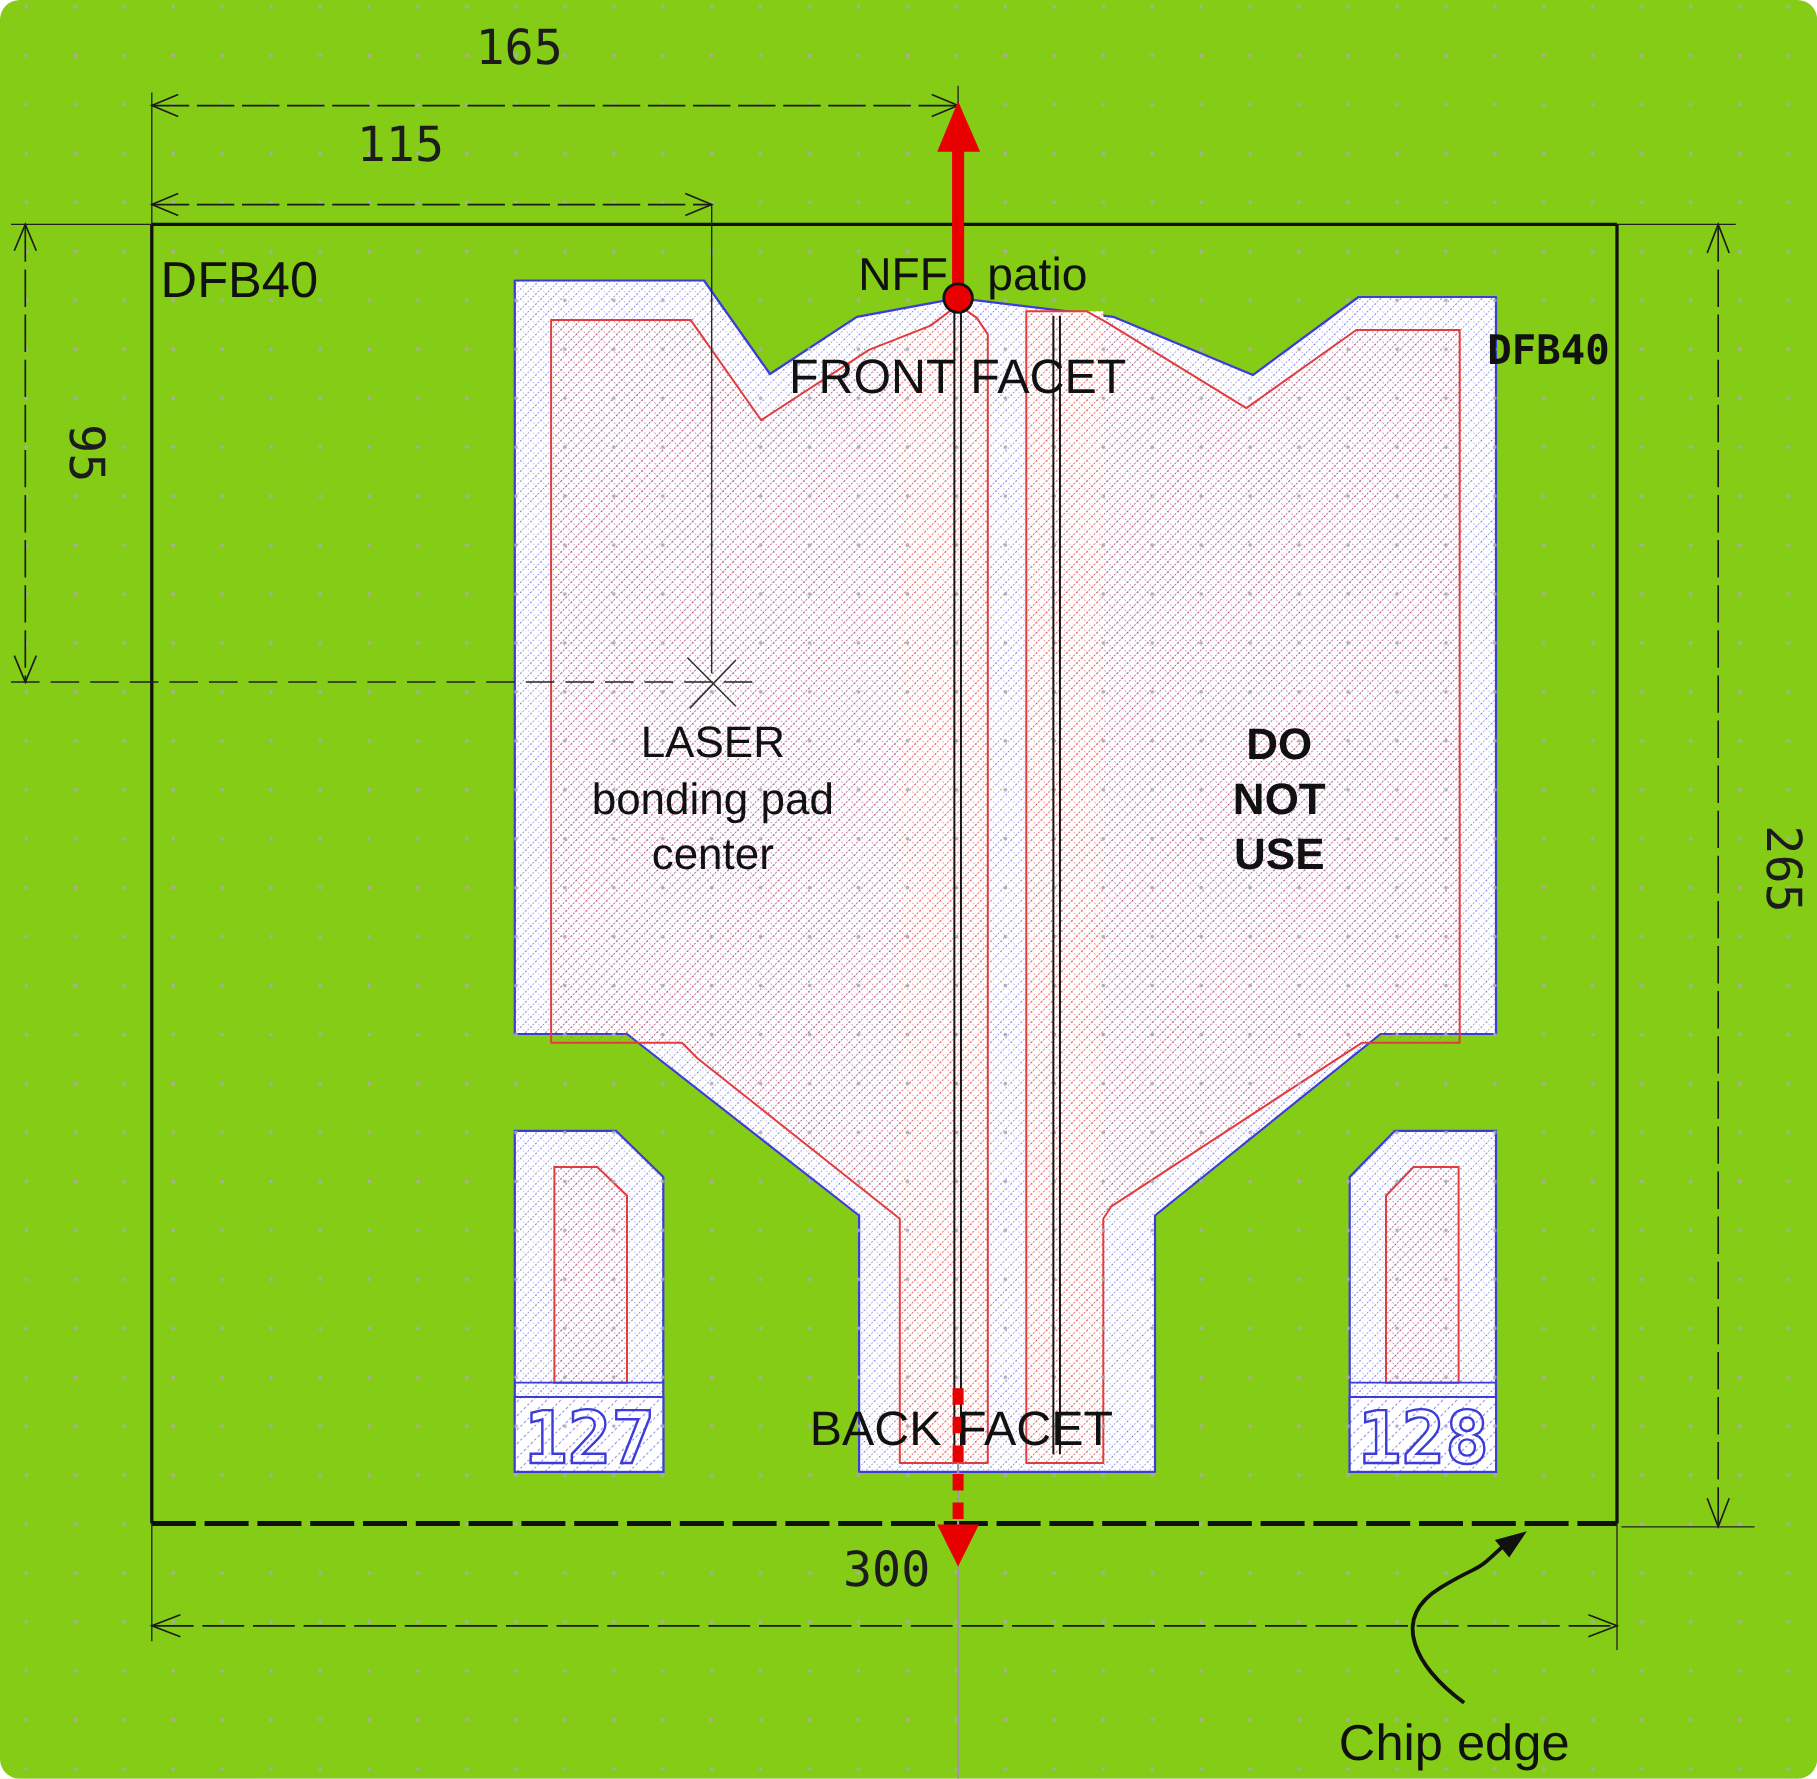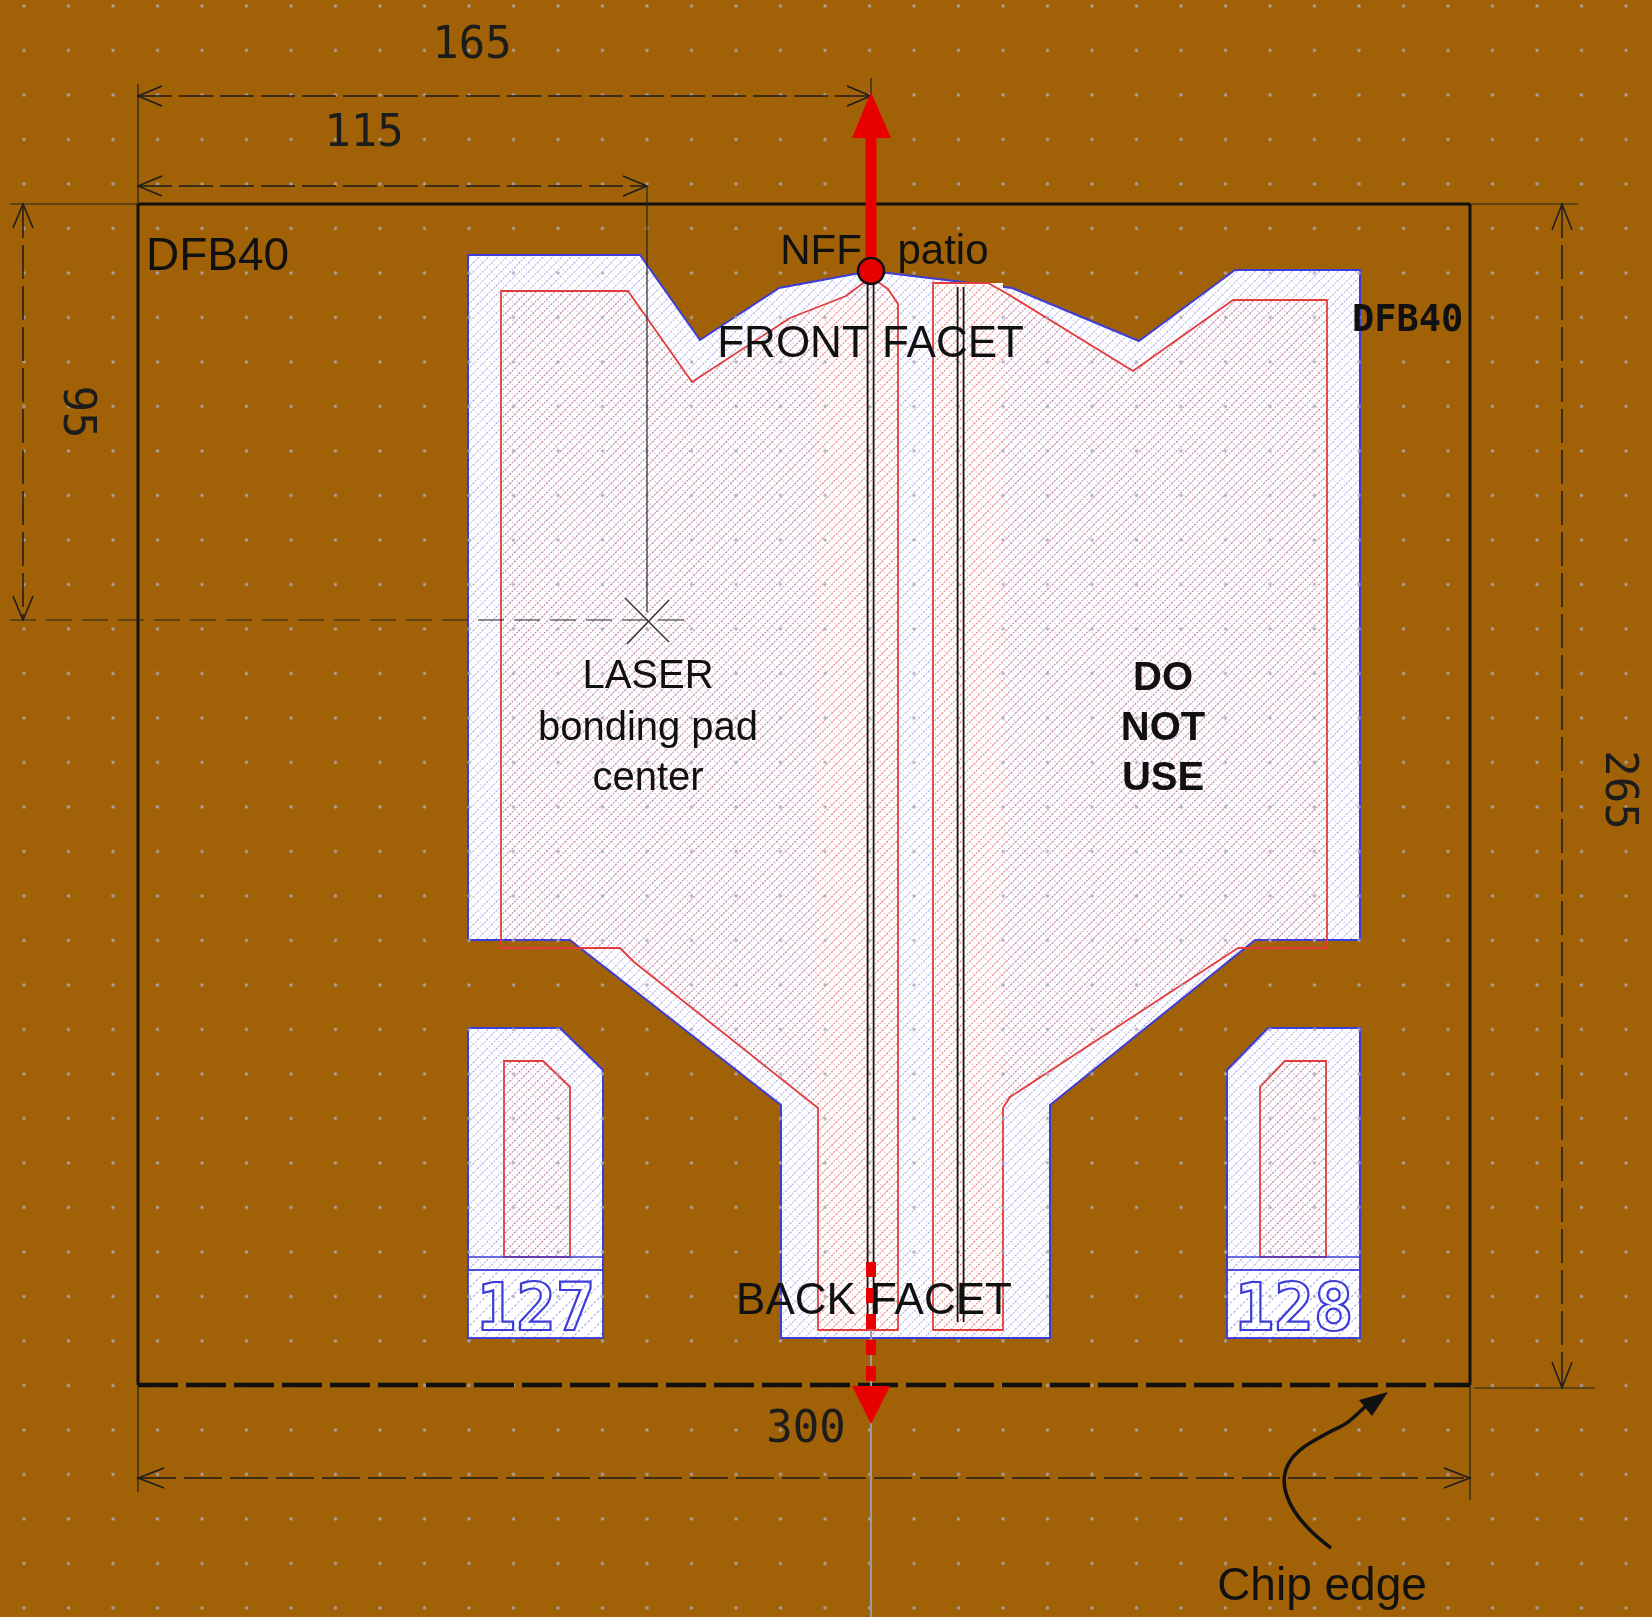--- a/index.html
+++ b/index.html
@@ -1,17 +1,17 @@
 <!DOCTYPE html>
 <html><head>
 <meta charset="utf-8">
 <style>
   html,body{margin:0;padding:0;background:#fff;}
-  #stage{position:relative;width:1652px;height:1617px;background:#a16207;overflow:hidden;
-         font-family:"Liberation Sans",sans-serif;}
+  #stage{position:relative;width:1652px;height:1617px;background:#84cc16;overflow:hidden;
+         font-family:"Liberation Sans",sans-serif;border-radius:18px;}
   svg{position:absolute;left:0;top:0;}
   text{user-select:none;}
   .lbl{font-family:"Liberation Sans",sans-serif;fill:#111;}
   .dim{font-family:"DejaVu Sans Mono",monospace;fill:#1c1c1c;}
   .padnum{font-family:"DejaVu Sans Mono",monospace;font-weight:bold;fill:none;stroke:#3c3cd8;stroke-width:2.2px;}
 </style>
 </head>
 <body>
 
 <div id="stage">

